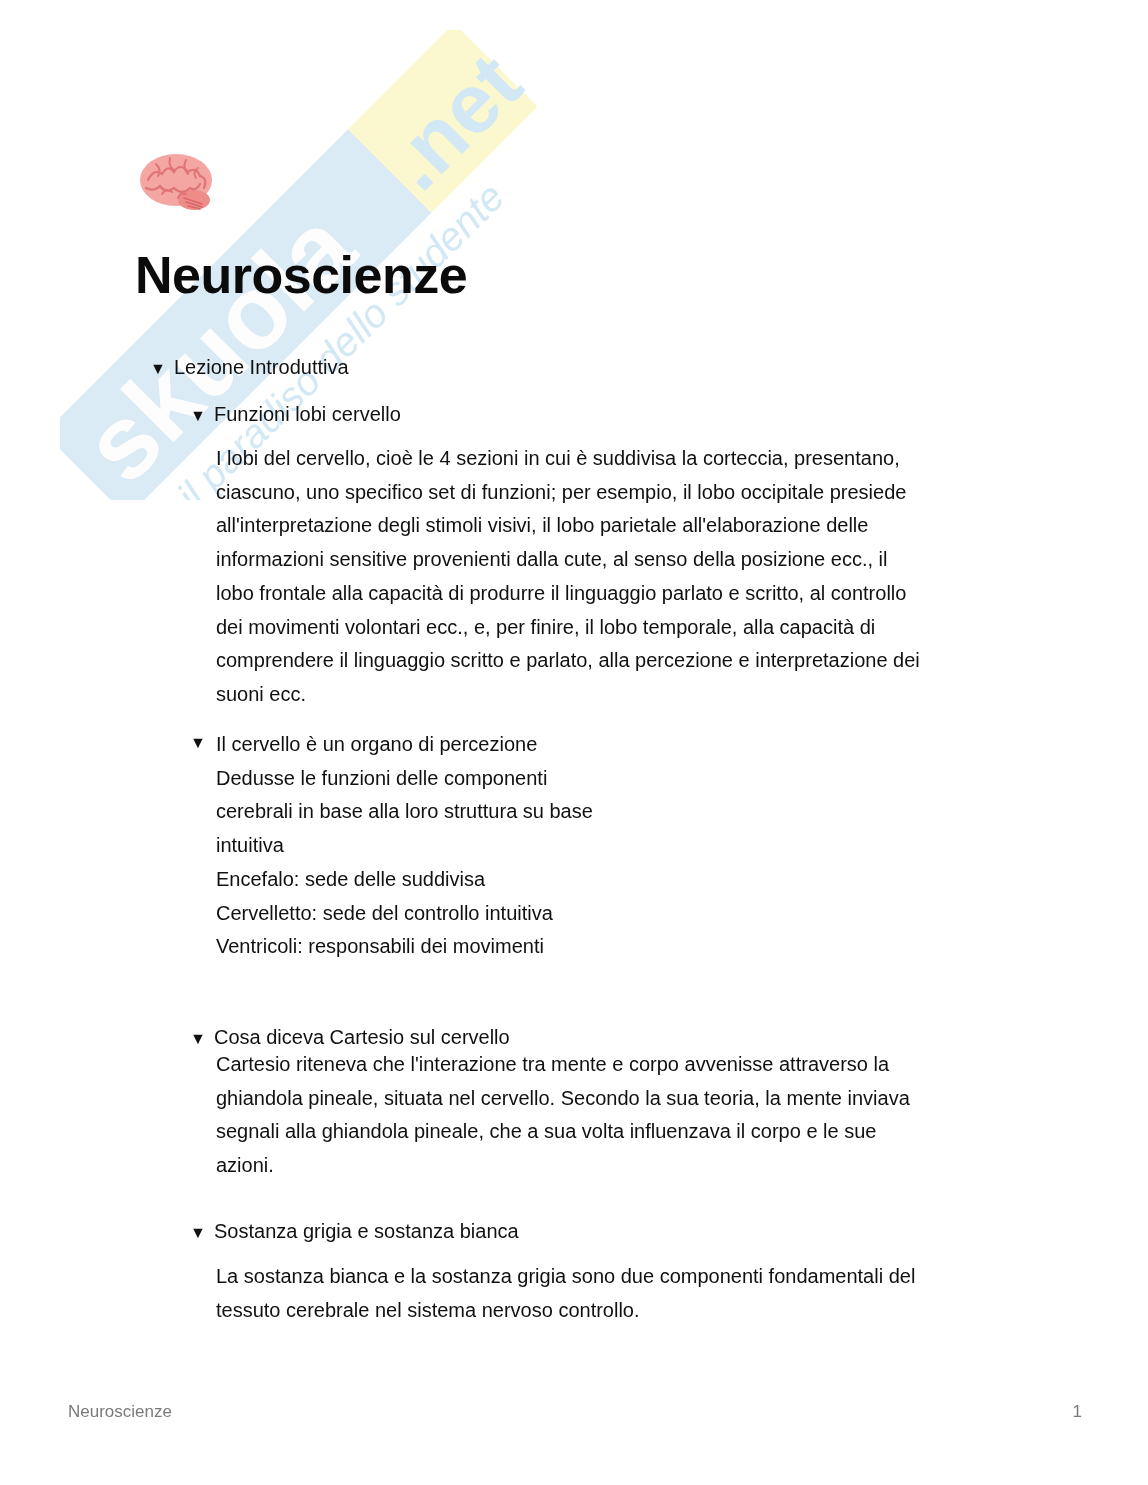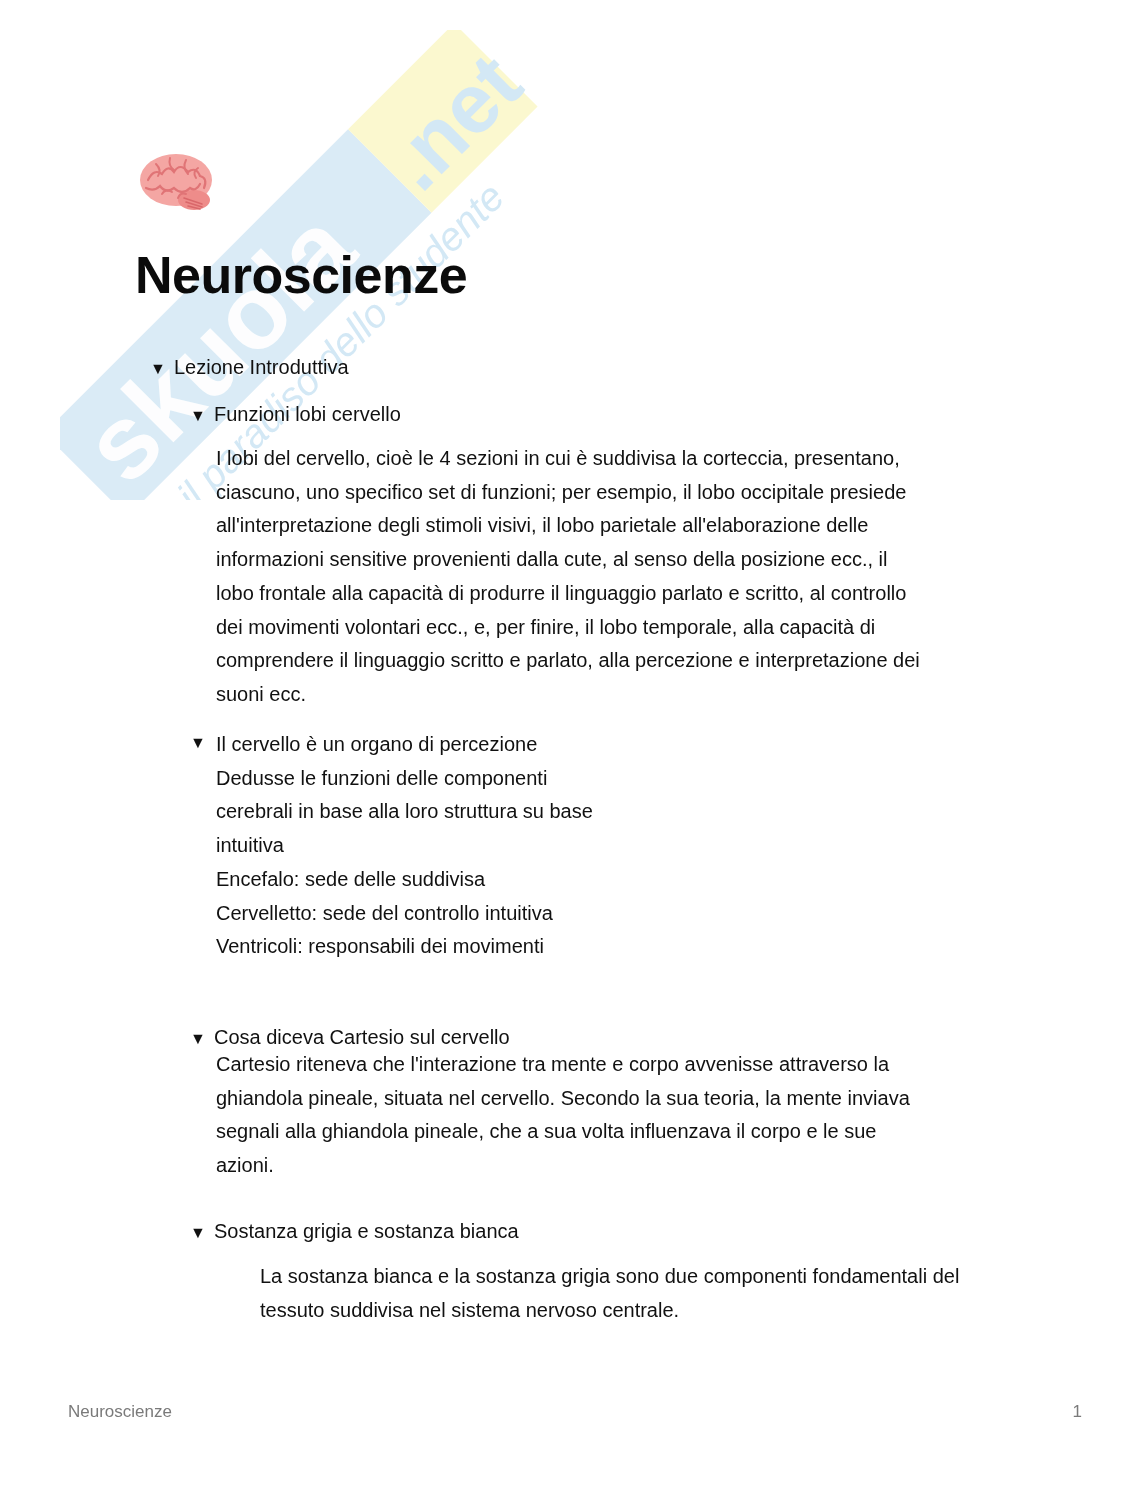--- a/index.html
+++ b/index.html
@@ -161,20 +161,20 @@
     <span class="line">Cartesio riteneva che l'interazione tra mente e corpo avvenisse attraverso la</span>
     <span class="line">ghiandola pineale, situata nel cervello. Secondo la sua teoria, la mente inviava</span>
     <span class="line">segnali alla ghiandola pineale, che a sua volta influenzava il corpo e le sue</span>
     <span class="line">azioni.</span>
   </p>
 
   <div class="toggle t-level2" style="top:1217px;">
     <span class="tri">▼</span>
     <span>Sostanza grigia e sostanza bianca</span>
   </div>
-  <p class="body-text" style="top:1260px;margin-left:44px;">
+  <p class="body-text" style="top:1260px;">
     <span class="line">La sostanza bianca e la sostanza grigia sono due componenti fondamentali del</span>
-    <span class="line">tessuto suddivisa nel sistema nervoso centrale.</span>
+    <span class="line">tessuto cerebrale nel sistema nervoso controllo.</span>
   </p>
 
   <div class="footer-left">Neuroscienze</div>
   <div class="footer-right">1</div>
 </div>
 
 </body></html>

